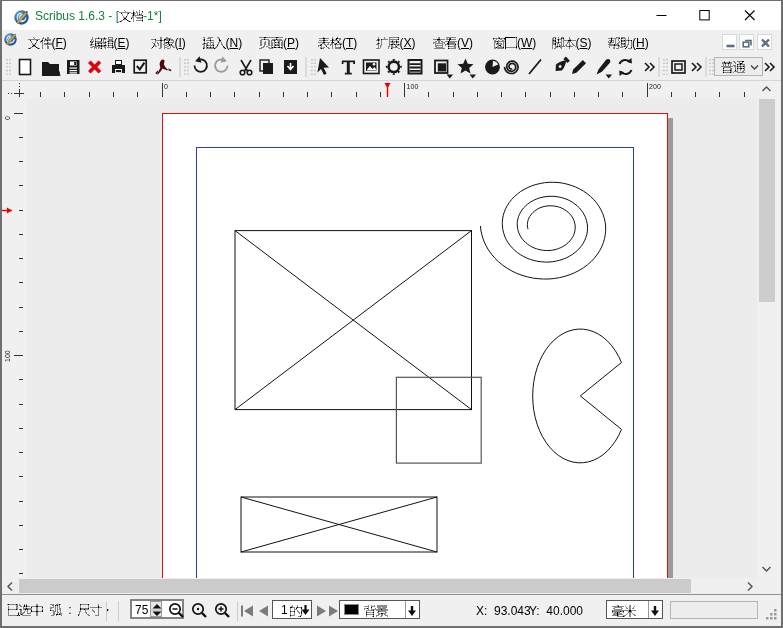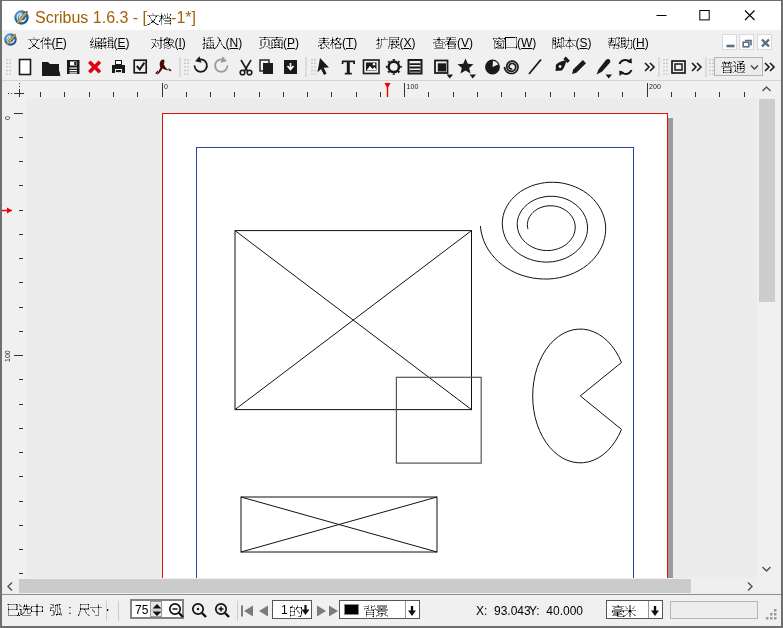--- a/index.html
+++ b/index.html
@@ -161,21 +161,21 @@
       <stop offset="0" stop-color="#7db6e0"></stop>
           <stop offset="0.5" stop-color="#2f6ea8"></stop>
           <stop offset="1" stop-color="#1b4b7e"></stop>
         </radialGradient>
       </defs>
       <circle cx="7.5" cy="7.5" r="7.2" fill="url(#lg)"></circle>
       <path d="M7.5 3.2 A4.3 4.3 0 1 0 11.8 7.5 A3.1 3.1 0 1 1 8.7 4.6" fill="none" stroke="#e8f2fa" stroke-width="1.1"></path>
       <path d="M2.5 12.5 L11.2 2.2 L13.5 1.2 L12.9 3.6 L4.3 13.6 Z" fill="#d9a84e" stroke="#7a5a1d" stroke-width="0.5"></path>
       <path d="M11.2 2.2 L13.5 1.2 L12.9 3.6 Z" fill="#3a3a3a"></path>
     </svg>
-      <div style="position:absolute;left:35px;top:9px;font-size:16px;color:#a16207">Scribus 1.6.3 - [<svg class="cj" width="12" height="12">
+      <div style="position:absolute;left:35px;top:9px;font-size:12px;color:#15803d">Scribus 1.6.3 - [<svg class="cj" width="12" height="12">
         <use href="#u6587"></use>
       </svg><svg class="cj" width="12" height="12">
         <use href="#u6863"></use>
       </svg>-1*]</div>
       <svg style="position:absolute;left:656px;top:10px" width="100" height="11">
       <path d="M0.5 5.5 h10" stroke="#000" stroke-width="1"></path>
       <rect x="43.8" y="0.5" width="9.4" height="9.4" fill="none" stroke="#000" stroke-width="1"></rect>
       <path d="M89 0.5 L98.5 10 M98.5 0.5 L89 10" stroke="#000" stroke-width="1.1"></path>
     </svg>
     </div>

